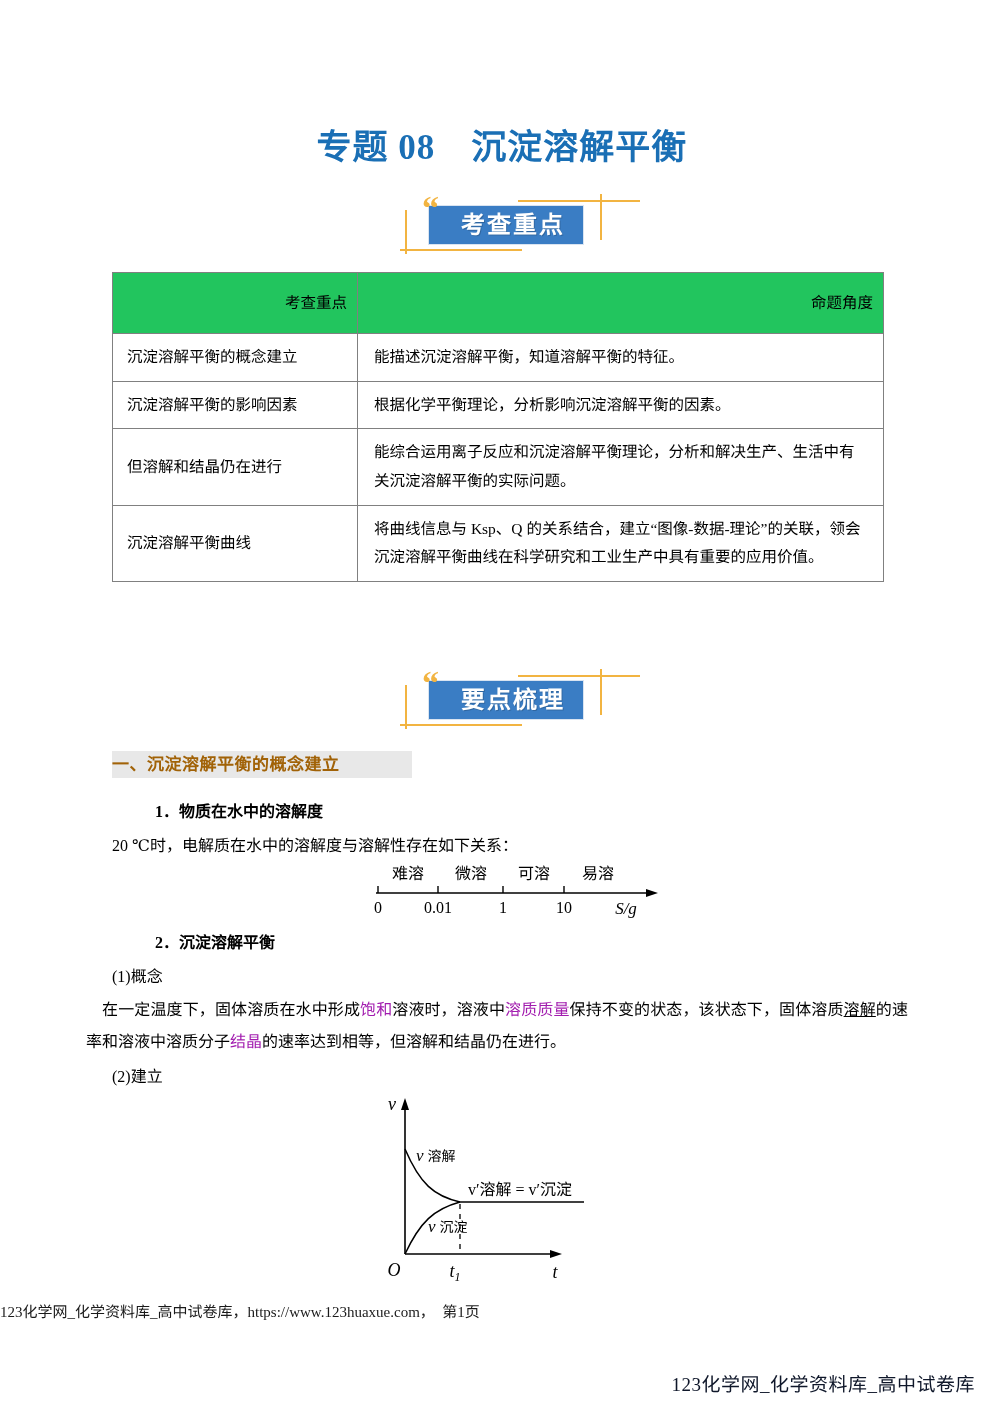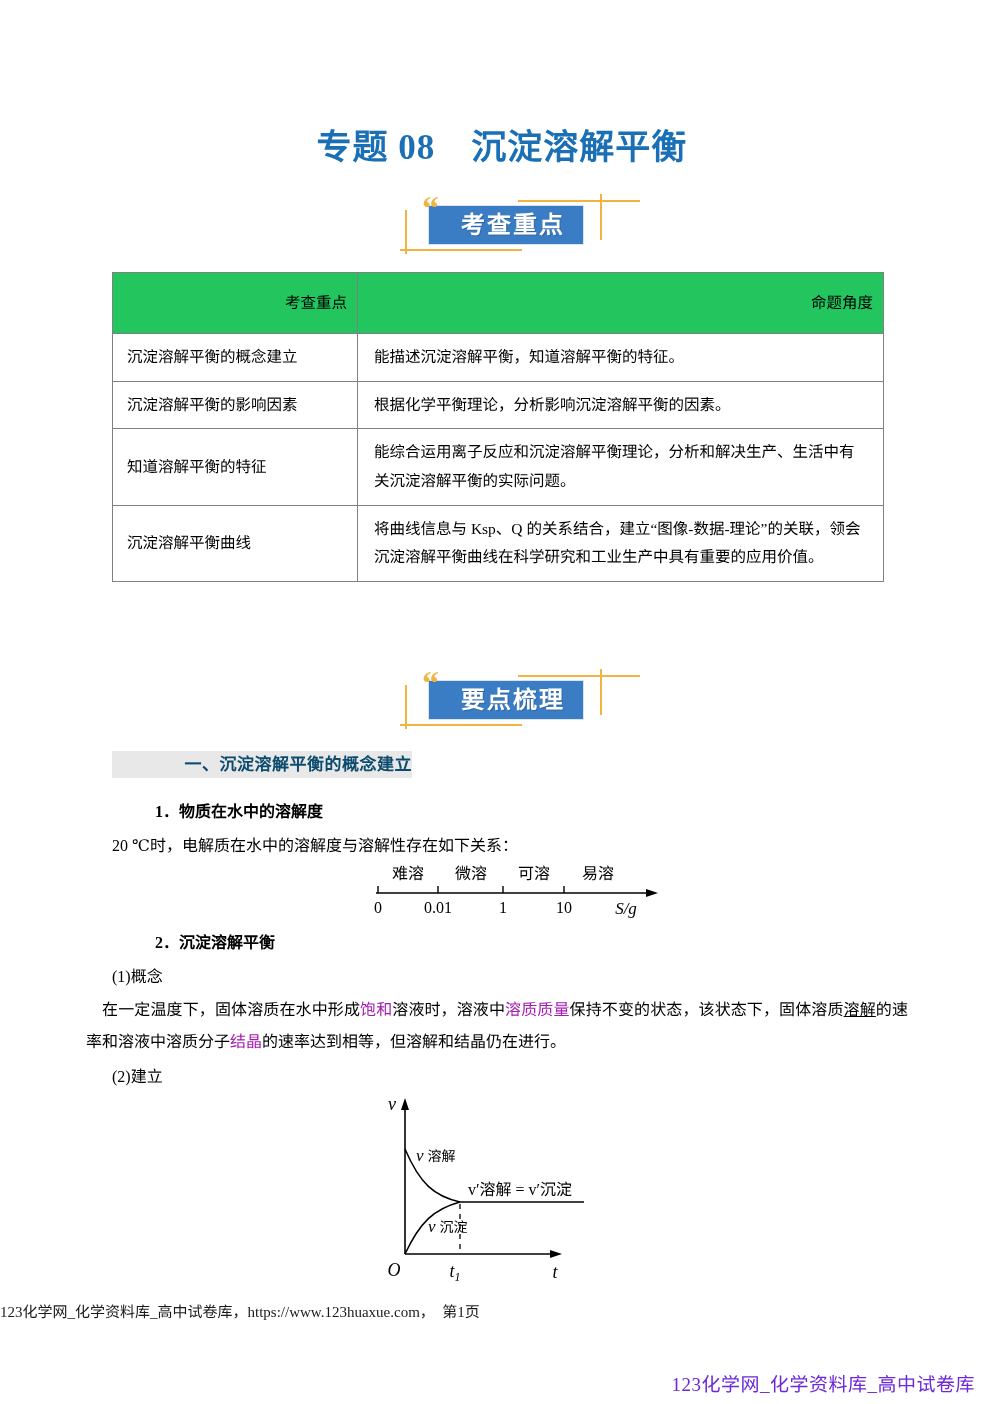--- a/index.html
+++ b/index.html
@@ -142,28 +142,27 @@
   .col-b { width: auto; }
   .info-table td.key { padding-left: 14px; }
 
   
   .sec-head {
     position: absolute;
     left: 112px;
     width: 300px;
     height: 27px;
     background: #e8e8e8;
-    color: #0c4a6e;
+    color: #a16207;
     font-family: "Liberation Sans", "DejaVu Sans", sans-serif;
     font-size: 17px;
     font-weight: bold;
     line-height: 27px;
     box-sizing: border-box;
     letter-spacing: 0.5px;
-    text-align: right;
   }
 
   
   .btxt {
     position: absolute;
     font-family: "Liberation Serif", "DejaVu Serif", serif;
     font-size: 16px;
     line-height: 1.9;
     color: #000;
     white-space: pre-wrap;
@@ -208,21 +207,21 @@
     font-family: "Liberation Serif", "DejaVu Serif", serif;
     font-size: 15px;
     color: #1a1a1a;
   }
   .watermark {
     position: absolute;
     right: 18px;
     top: 1369px;
     font-family: "Liberation Serif", "DejaVu Serif", serif;
     font-size: 19px;
-    color: #6d28d9;
+    color: #0f172a;
     letter-spacing: 0.5px;
     white-space: nowrap;
   }
 </style>
 </head>
 <body>
 
 <div class="page">
 
   <div class="doc-title">专题 08　沉淀溶解平衡</div>
@@ -247,21 +246,21 @@
     <tbody>
       <tr>
         <td class="key">沉淀溶解平衡的概念建立</td>
         <td>能描述沉淀溶解平衡，知道溶解平衡的特征。</td>
       </tr>
       <tr>
         <td class="key">沉淀溶解平衡的影响因素</td>
         <td>根据化学平衡理论，分析影响沉淀溶解平衡的因素。</td>
       </tr>
       <tr>
-        <td class="key">知道溶解平衡的特征</td>
+        <td class="key">但溶解和结晶仍在进行</td>
         <td>能综合运用离子反应和沉淀溶解平衡理论，分析和解决生产、生活中有关沉淀溶解平衡的实际问题。</td>
       </tr>
       <tr>
         <td class="key">沉淀溶解平衡曲线</td>
         <td>将曲线信息与 Ksp、Q 的关系结合，建立“图像-数据-理论”的关联，领会沉淀溶解平衡曲线在科学研究和工业生产中具有重要的应用价值。</td>
       </tr>
     </tbody>
   </table>
 
   <div class="badge-wrap" style="left:400px; top:669px;">

